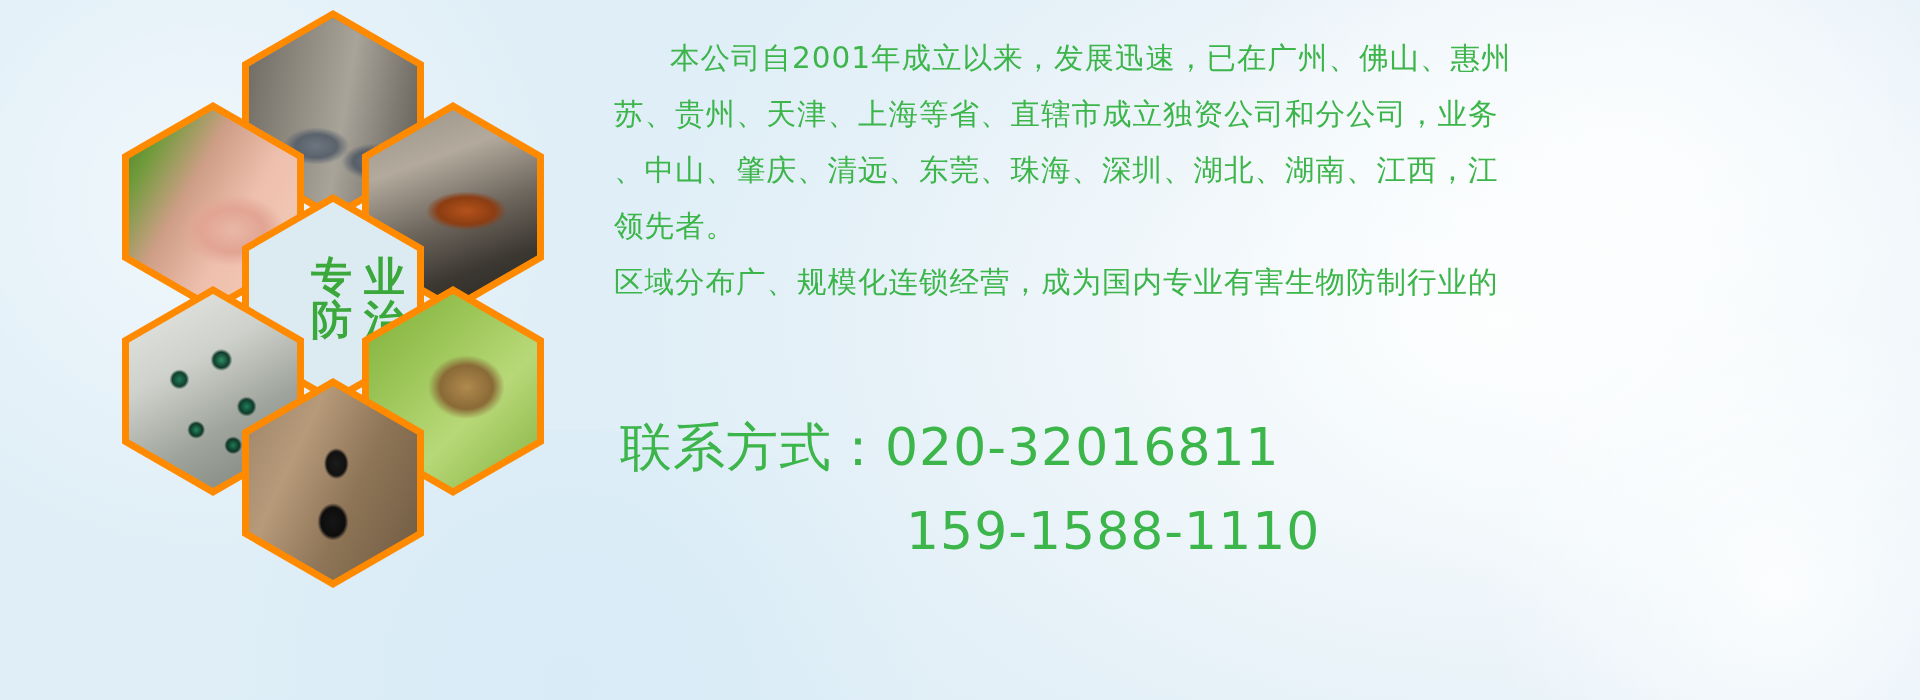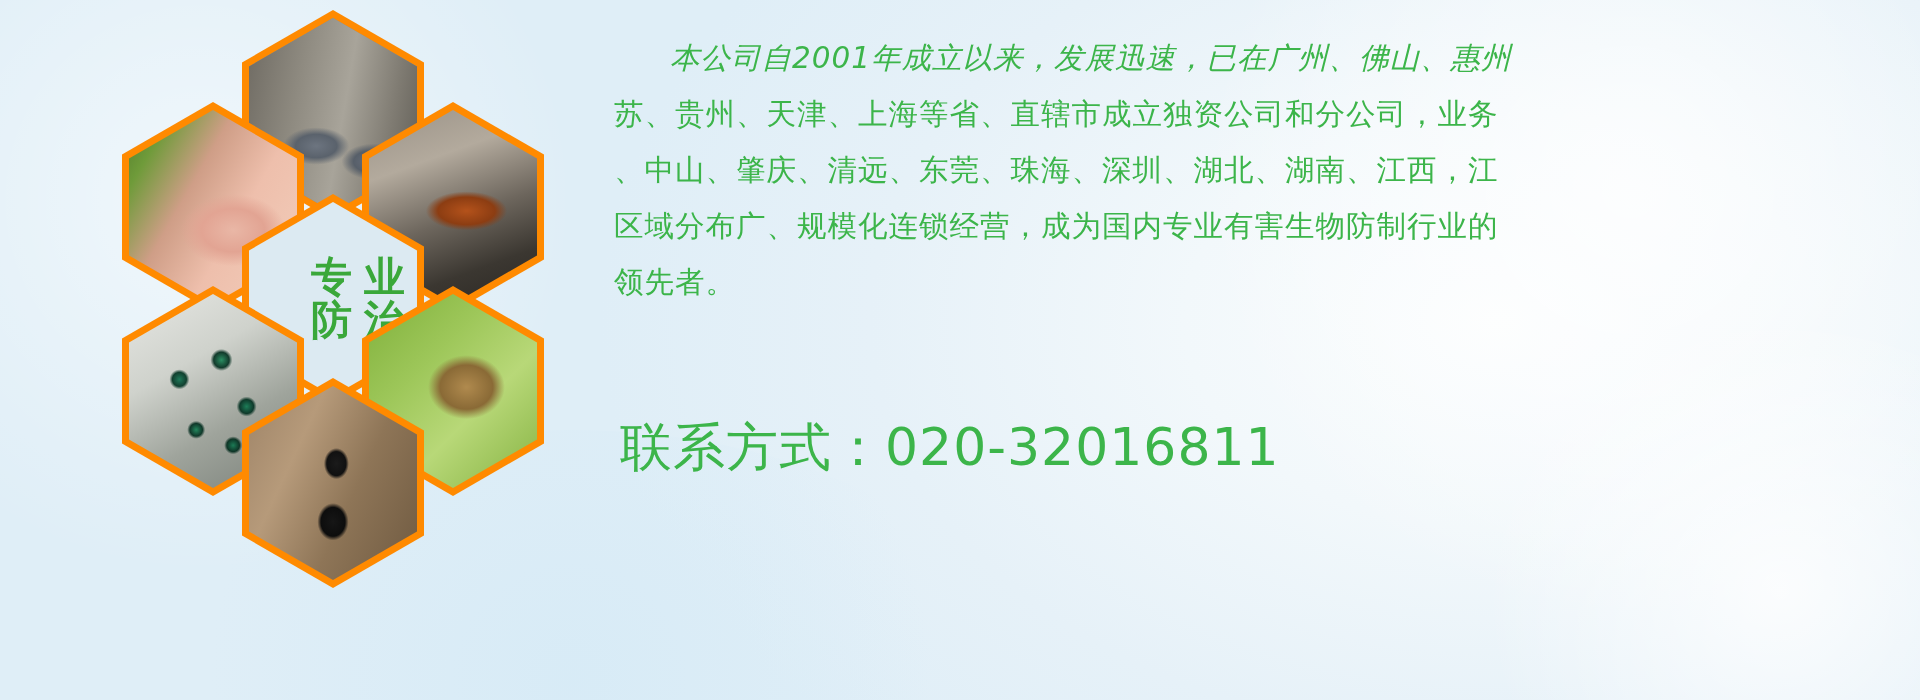--- a/index.html
+++ b/index.html
@@ -86,21 +86,21 @@
     linear-gradient(135deg,#7fb03a 0%,#9ec75a 35%,#b8d878 62%,#86b343 100%);}
 
   
   #copy{position:absolute;left:614px;top:30px;width:1290px;}
   .para{
     color:#3cb54a;font-size:29.5px;line-height:56px;letter-spacing:1px;
     font-family:"DejaVu Sans","Liberation Sans",sans-serif;
     text-align:justify;font-weight:500;
   }
   .para .l{display:block;white-space:nowrap;}
-  .para .l.first{text-indent:56px;font-style:italic;}
+  .para .l.first{text-indent:56px;}
 
   #contact{position:absolute;left:620px;top:405px;width:1290px;}
   .contact-line{
     color:#3cb54a;font-size:52px;line-height:84px;font-weight:500;
     font-family:"DejaVu Sans","Liberation Sans",sans-serif;
     white-space:nowrap;letter-spacing:1px;
   }
   .contact-line.second{padding-left:286px;}
 </style>
 </head>
@@ -158,22 +158,23 @@
       </div>
     </div>
 
   </div>
 
   <div id="copy">
     <div class="para">
       <span class="l first">本公司自2001年成立以来，发展迅速，已在广州、佛山、惠州</span>
       <span class="l">苏、贵州、天津、上海等省、直辖市成立独资公司和分公司，业务</span>
       <span class="l">、中山、肇庆、清远、东莞、珠海、深圳、湖北、湖南、江西，江</span>
+      <span class="l">领先者。</span>
       <span class="l">区域分布广、规模化连锁经营，成为国内专业有害生物防制行业的</span>
-      <span class="l">领先者。</span>
     </div>
   </div>
 
   <div id="contact">
     <div class="contact-line">联系方式：020-32016811</div>
+    <div class="contact-line second">159-1588-1110</div>
   </div>
 
 </div>
 
 </body></html>

